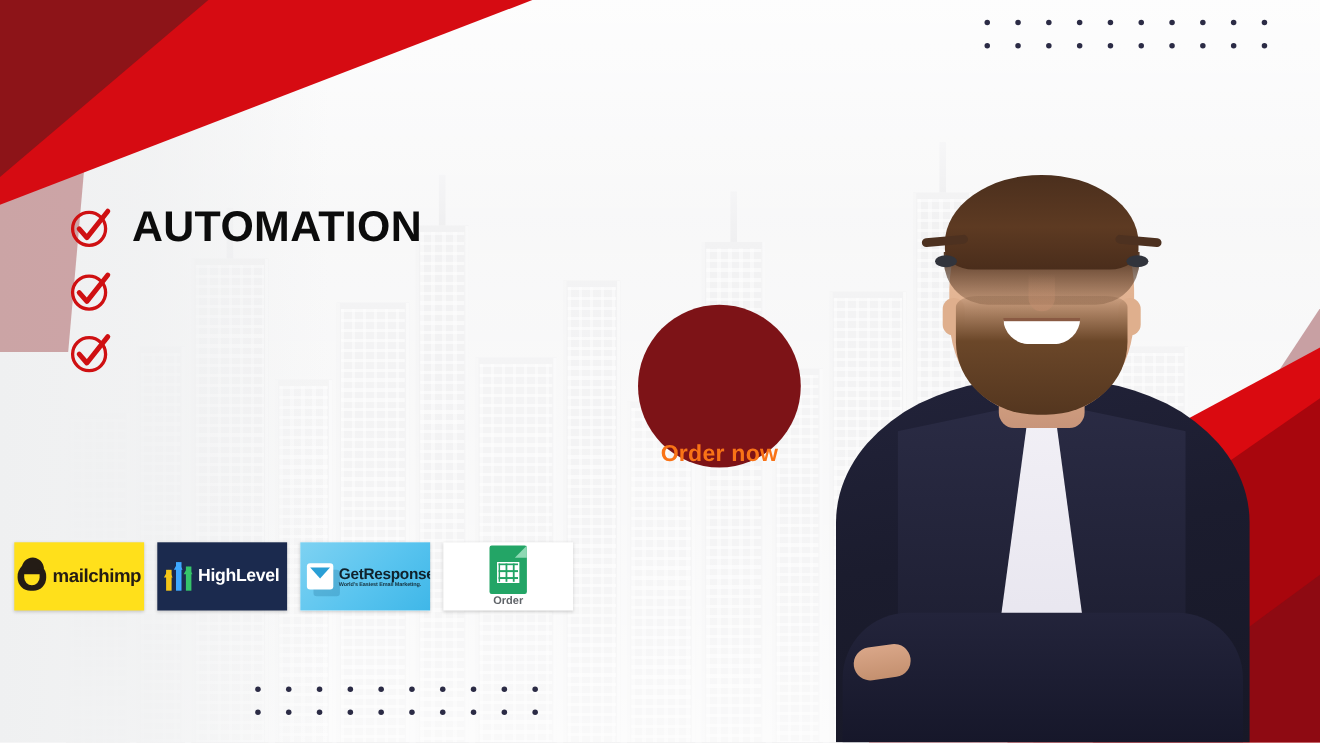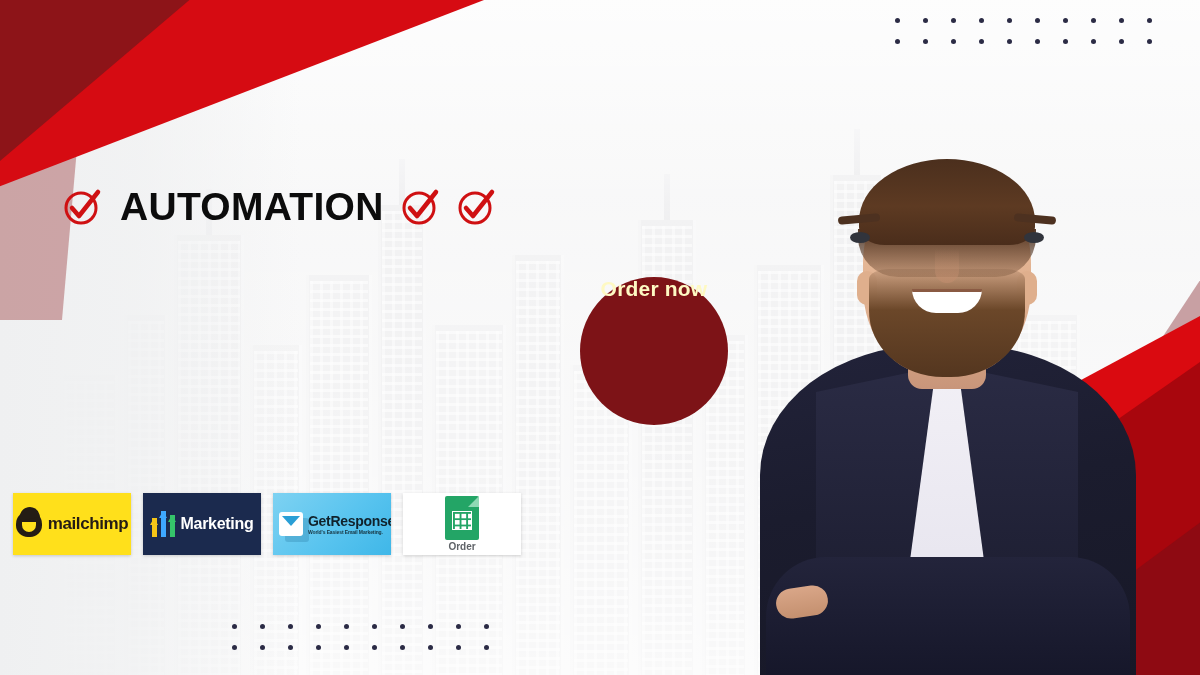--- a/index.html
+++ b/index.html
@@ -194,36 +194,36 @@
   .headline{
     position:absolute; left:80px; top:48px;
     font-size:62px; font-weight:700; letter-spacing:1px;
     color:#cf1012; line-height:1;
     text-shadow:0 2px 2px rgba(255,255,255,.6);
   }
 
   
   .features{
     position:absolute; left:62px; top:185px;
-    display:flex; flex-direction:row; gap:16px;
+    display:flex; flex-direction:column; gap:16px;
   }
   .feature{ display:flex; align-items:center; gap:18px; }
   .check-icon{ width:40px; height:40px; flex:0 0 40px; position:relative; }
   .feature-label{
     font-size:39px; font-weight:700; color:#0c0c0c; letter-spacing:.3px;
     white-space:nowrap;
   }
 
   
   .order-badge{
     position:absolute; left:580px; top:277px;
     width:148px; height:148px; border-radius:50%;
     background:#7d1317;
-    display:flex; align-items:flex-start; justify-content:center;
-    color:#fef9c3; font-size:21px; font-weight:700;
+    display:flex; align-items:flex-end; justify-content:center;
+    color:#f97316; font-size:21px; font-weight:700;
     letter-spacing:.2px;
   }
 
   
   .logos{
     position:absolute; left:13px; bottom:120px;
     display:flex; align-items:flex-end; gap:12px;
   }
   .logo-card{
     width:118px; height:62px; position:relative; overflow:hidden;
@@ -460,21 +460,21 @@
       <span class="mc-face"></span>
       <span class="mc-word">mailchimp</span>
     </div>
 
     <div class="logo-card lg-highlevel">
       <span class="hl-arrows">
         <i class="hl-a1"></i>
           <i class="hl-a2"></i>
           <i class="hl-a3"></i>
       </span>
-      <span class="hl-word">Marketing</span>
+      <span class="hl-word">HighLevel</span>
     </div>
 
     <div class="logo-card lg-getresponse">
       <span class="gr-env"></span>
       <span class="gr-txt">
         <span class="gr-name" style="display:block;">GetResponse</span>
         <span class="gr-tag" style="display:block;">World's Easiest Email Marketing.</span>
       </span>
     </div>
 

